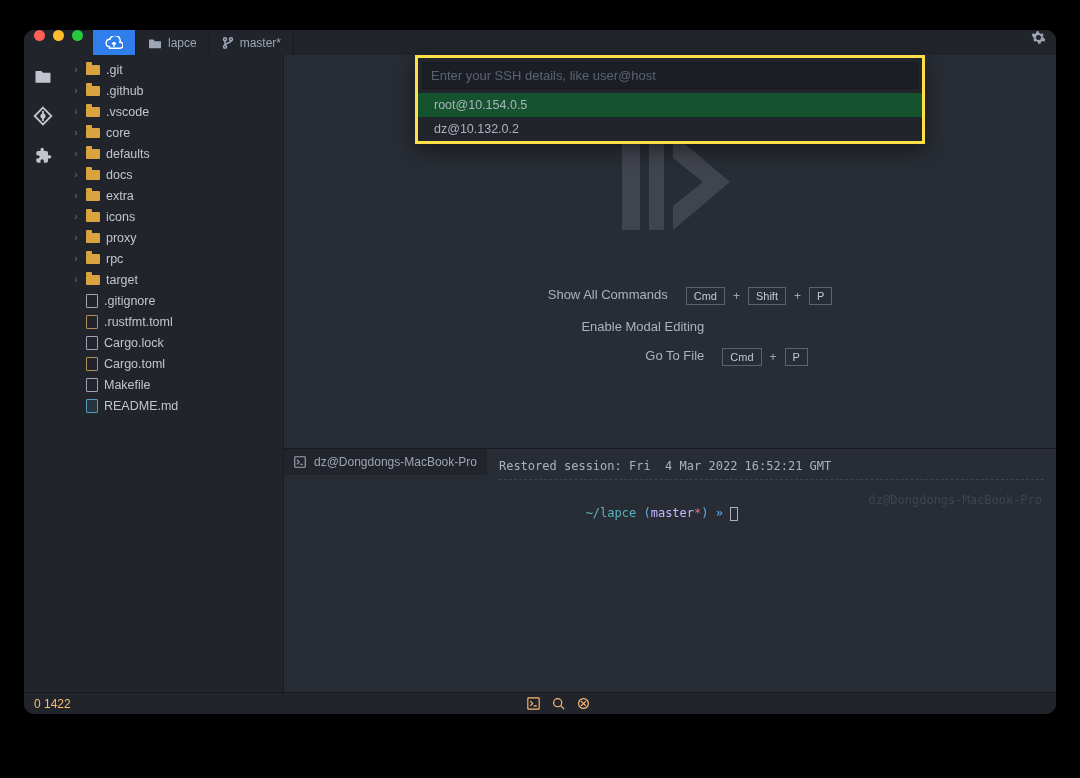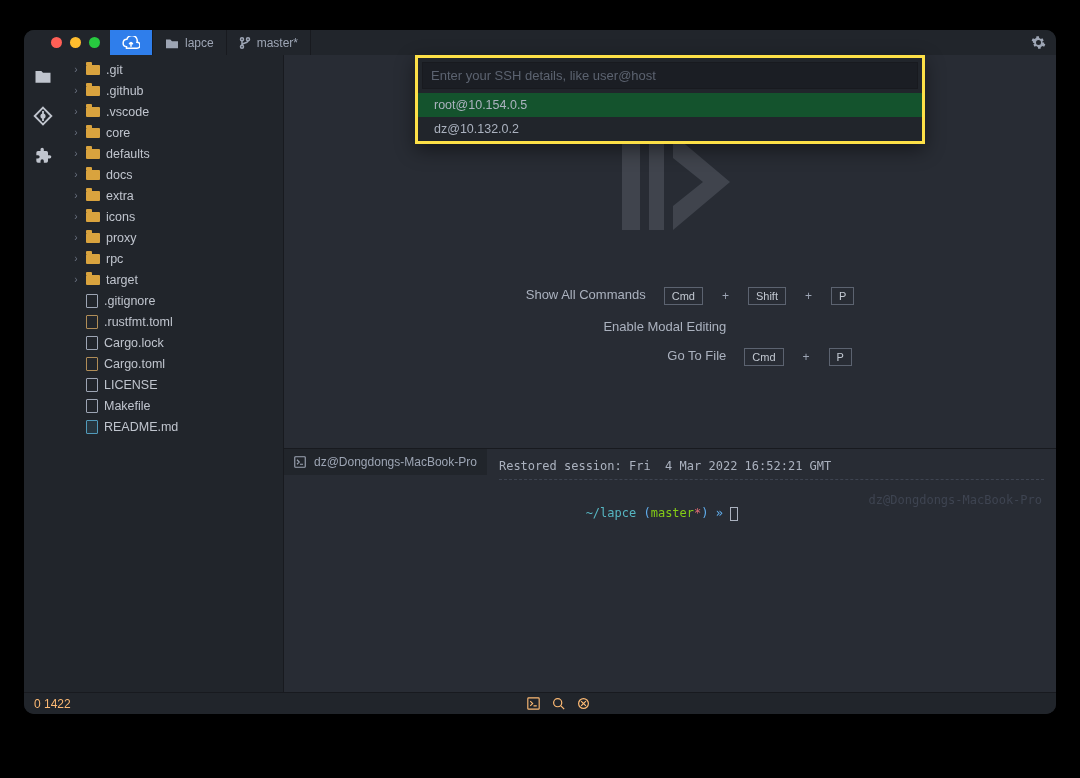--- a/index.html
+++ b/index.html
@@ -19,25 +19,24 @@
     background: #21252b;
     border-radius: 10px;
     overflow: hidden;
     display: flex;
     flex-direction: column;
     box-shadow: 0 8px 40px rgba(0,0,0,.6);
   }
   
   .titlebar {
     display: flex;
-    align-items: center;
+    align-items: flex-start;
     height: 25px;
     background: #21252b;
     position: relative;
-    padding-left: 17px;
   }
   .traffic {
     display: flex;
     gap: 8px;
     padding: 0 10px;
     align-items: center;
   }
   .traffic span {
     width: 11px; height: 11px; border-radius: 50%;
   }
@@ -167,21 +166,21 @@
     align-items: flex-end;
   }
   .hint-row {
     display: flex;
     align-items: flex-start;
     gap: 18px;
     color: #abb2bf;
     font-size: 13px;
   }
   .hint-label { min-width: 160px; text-align: right; }
-  .keycombo { display: flex; align-items: center; gap: 19px; min-width: 110px; }
+  .keycombo { display: flex; align-items: center; gap: 8px; min-width: 110px; }
   .key {
     border: 1px solid #5c6370;
     padding: 2px 7px;
     font-size: 11px;
     color: #c2c8d1;
   }
   .plus { color: #9da5b4; font-size: 12px; }
   
   .palette {
     position: absolute;
@@ -237,21 +236,21 @@
     color: #abb2bf;
     position: relative;
   }
   .term-line { white-space: pre; }
   .term-divider {
      border-top: 1px dashed #3e4451;
      margin: 6px 0 12px 0;
   }
   .term-cyan { color: #56b6c2; }
   .term-blue { color: #61afef; }
-  .term-green { color: #84cc16; }
+  .term-green { color: #c4b5fd; }
   .term-red { color: #e06c75; }
   .term-cursor {
     display: inline-block;
     width: 8px; height: 14px;
     border: 1px solid #abb2bf;
     vertical-align: middle;
   }
   .term-ghost {
     position: absolute;
     right: 14px;
@@ -419,25 +418,20 @@
         </div>
         <div class="tree-item">
           <span class="chev none">›</span>
           <span class="file-icon file"></span>
           <span>Cargo.lock</span>
         </div>
         <div class="tree-item">
           <span class="chev none">›</span>
           <span class="file-icon toml"></span>
           <span>Cargo.toml</span>
-        </div>
-        <div class="tree-item">
-          <span class="chev none">›</span>
-          <span class="file-icon file"></span>
-          <span>LICENSE</span>
         </div>
         <div class="tree-item">
           <span class="chev none">›</span>
           <span class="file-icon file"></span>
           <span>Makefile</span>
         </div>
         <div class="tree-item">
           <span class="chev none">›</span>
           <span class="file-icon md"></span>
           <span>README.md</span>

